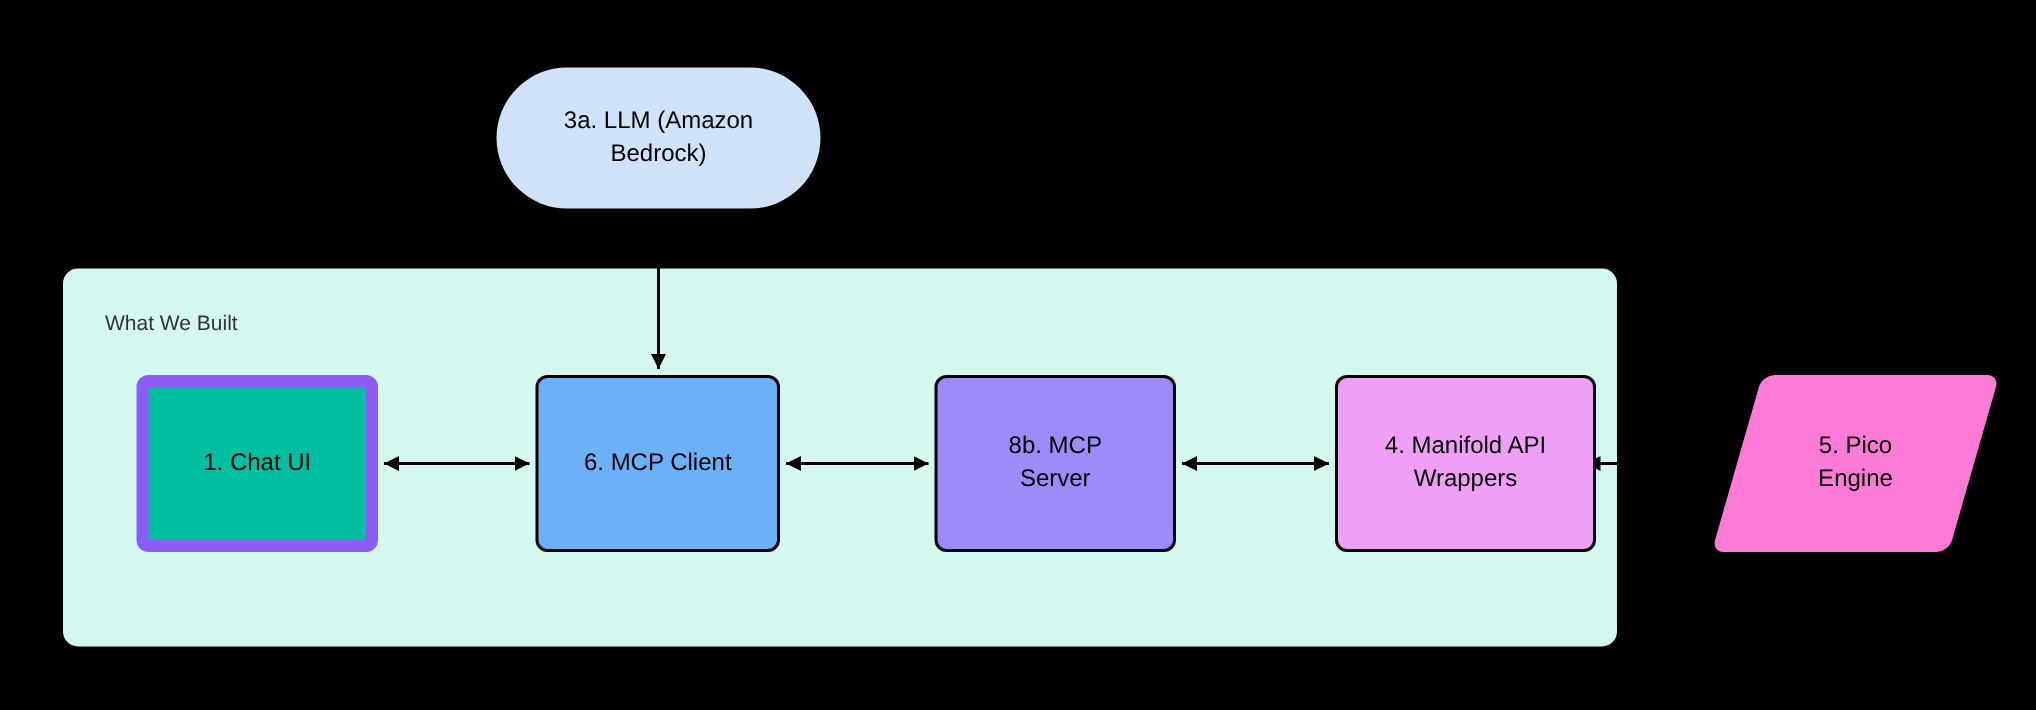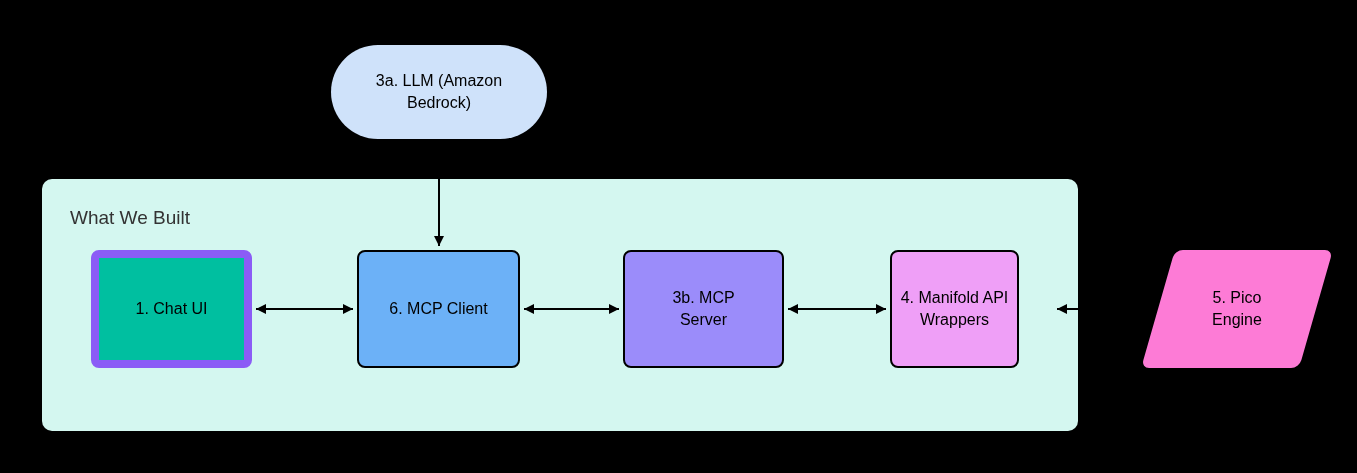--- a/index.html
+++ b/index.html
@@ -29,21 +29,21 @@
     width: 1036px;
     height: 252px;
     background: #d4f7f0;
     border-radius: 10px;
     box-sizing: border-box;
   }
   .subgraph-label {
     position: absolute;
     left: 70px;
     top: 207px;
-    font-size: 19px;
+    font-size: 14px;
     color: #333333;
     line-height: 1.2;
     white-space: nowrap;
   }
   
   .node {
     position: absolute;
     display: flex;
     align-items: center;
     justify-content: center;
@@ -90,21 +90,21 @@
     top: 250px;
     width: 161px;
     height: 118px;
     background: #9b8cfa;
     border: 2px solid #000000;
     border-radius: 8px;
   }
   .node-manifold {
     left: 890px;
     top: 250px;
-    width: 129px;
+    width: 174px;
     height: 118px;
     background: #ef9ff7;
     border: 2px solid #000000;
     border-radius: 8px;
     text-align: center;
   }
   
   .node-pico {
     left: 1158px;
     top: 250px;
@@ -182,21 +182,21 @@
 
   <div class="node node-chatui">
     <span class="node-label">1. Chat UI</span>
   </div>
 
   <div class="node node-mcpclient">
     <span class="node-label">6. MCP Client</span>
   </div>
 
   <div class="node node-mcpserver">
-    <span class="node-label">3b. MCP
+    <span class="node-label">8b. MCP
 Server</span>
   </div>
 
   <div class="node node-manifold">
     <span class="node-label">4. Manifold API
 Wrappers</span>
   </div>
 
   <div class="node node-pico">
     <span class="pico-shape"></span>

